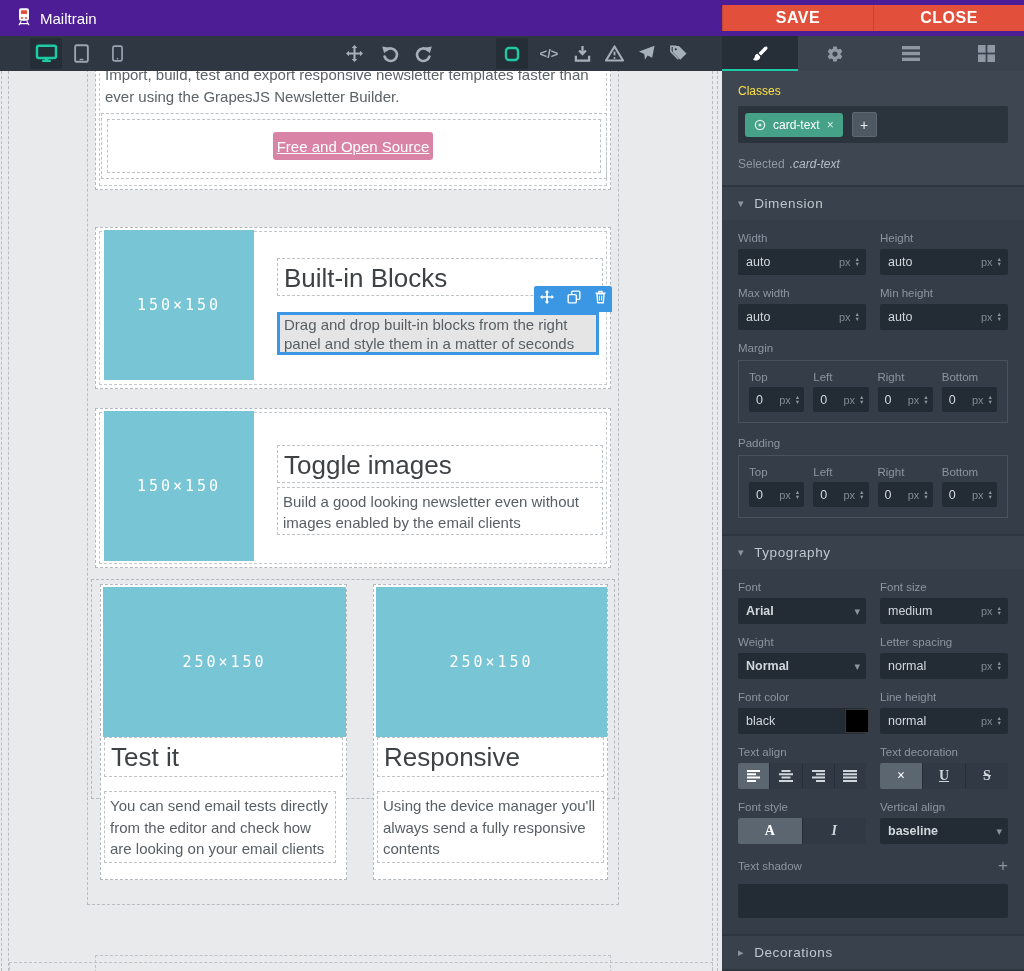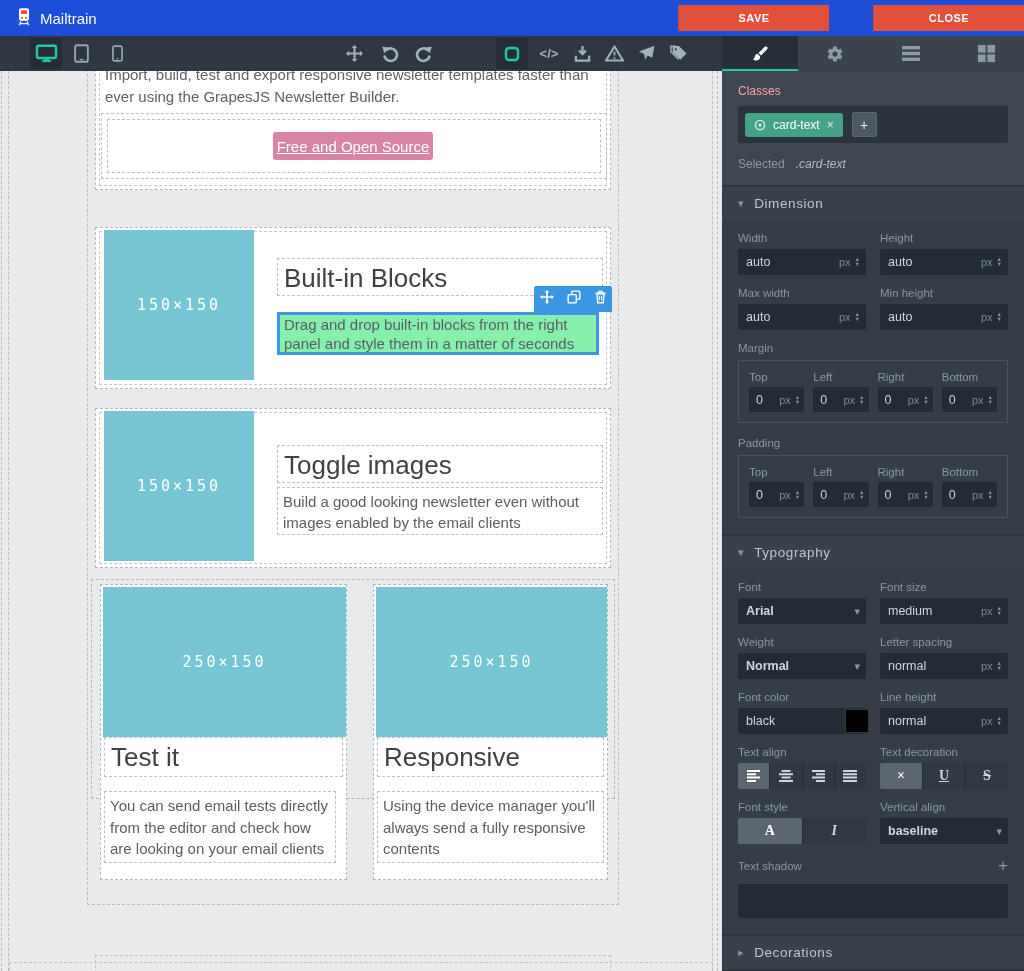--- a/index.html
+++ b/index.html
@@ -1,25 +1,25 @@
 <!DOCTYPE html>
 <html><head>
 <meta charset="utf-8">
 <style>
   * { margin:0; padding:0; box-sizing:border-box; }
   html,body { width:1024px; height:971px; overflow:hidden; background:#2f3842;
               font-family:"Liberation Sans", sans-serif; }
 
   
-  .topbar { height:36px; background:#1d4ed8; display:flex; align-items:center; }
+  .topbar { height:36px; background:#4c1d95; display:flex; align-items:center; }
   .brand { display:flex; align-items:center; gap:6px; padding-left:14px; color:#fff;
            font-size:15px; flex:1; }
   .top-btn { width:151px; height:26px; background:#e2503c; border:none; color:#fff;
-             font-family:"Liberation Sans",sans-serif; font-weight:bold; font-size:11px;
-             letter-spacing:.5px; border-left:1px solid rgba(0,0,0,.14); cursor:pointer;margin-left:44px; }
+             font-family:"Liberation Sans",sans-serif; font-weight:bold; font-size:16px;
+             letter-spacing:.5px; border-left:1px solid rgba(0,0,0,.14); cursor:pointer; }
 
   
   .toolbar { height:35px; display:flex; }
   .tb-left { width:722px; position:relative; background:#2f3842; }
   .icon-btn { position:absolute; top:2px; height:31px; display:flex; align-items:center;
               justify-content:center; background:transparent; border:none; cursor:pointer; }
   .icon-btn.active-box { background:#252d36; border-radius:2px; }
   .tb-tabs { width:302px; display:flex; background:#3a434e; }
   .tab { flex:1; display:flex; align-items:center; justify-content:center; background:transparent;
          border:none; cursor:pointer; position:relative; height:35px; }
@@ -41,37 +41,37 @@
   .dash-box { position:absolute; border:1px dashed #bdc2c6; }
   .ph { position:absolute; background:#78c5d6; color:#fff; display:flex; align-items:center;
         justify-content:center; font-family:"DejaVu Sans Mono",monospace; font-size:15px;
         letter-spacing:3px; }
   .card-h { font-size:26px; color:#3f4245; padding:4px 6px; white-space:nowrap; overflow:hidden; }
   .card-p { font-size:15px; line-height:21.5px; color:#585f64; padding:3px 5px; }
   .intro { position:absolute; font-size:15px; line-height:22px; color:#5c6266; }
   .cta { position:absolute; background:#d983a6; color:#fff; border:none; border-radius:3px;
          font-family:"Liberation Sans",sans-serif; font-size:15px; text-decoration:underline;
          cursor:pointer; }
-  .sel-box { position:absolute; border:3px solid #3b97e3; background:#86efac; }
+  .sel-box { position:absolute; border:3px solid #3b97e3; background:#e5e5e5; }
   .sel-box .card-p { padding:0 4px; line-height:19px; }
   .comp-toolbar { position:absolute; background:#3b97e3; border-radius:2px 2px 0 0;
                   display:flex; align-items:center; justify-content:center; gap:13px; }
 
   
   .p-top { background:#3d4651; padding:13px 16px 14px; }
-  .p-label { font-size:12px; color:#fca5a5; }
+  .p-label { font-size:12px; color:#fde047; }
   .classes-box { margin-top:8px; background:#2b333c; border-radius:2px; padding:6px 7px;
                  display:flex; align-items:center; gap:9px; min-height:36px; }
   .class-tag { background:#45a187; border-radius:3px; color:#fff; font-size:12px; height:24px;
                display:flex; align-items:center; gap:7px; padding:0 9px; cursor:pointer; }
   .class-tag .x { color:#d9efe7; font-size:12px; cursor:pointer; }
   .add-btn { width:25px; height:25px; background:#4e5862; border:1px solid #5d6771;
              border-radius:2px; color:#e8ecef; font-size:14px; line-height:1; cursor:pointer; }
   .selected-row { margin-top:14px; font-size:12px; color:#8e98a2; }
-  .selected-row em { color:#b6bfc7; font-style:italic; margin-left:11px; }
+  .selected-row em { color:#b6bfc7; font-style:italic; margin-left:5px; }
 
   .sec-head { background:#39424c; border-top:2px solid #2d353f; padding:0 16px; height:35px;
               display:flex; align-items:center; gap:10px; color:#bfc7ce; font-size:13.5px;
               letter-spacing:.6px; cursor:pointer; }
   .sec-caret { color:#8b95a0; font-size:11px; }
   .sec-body { background:#353e48; padding:12px 16px 16px; }
   .f-row { display:grid; grid-template-columns:1fr 1fr; column-gap:14px; margin-top:12px; }
   .f-row.first { margin-top:0; }
   .f-label { font-size:11.5px; color:#8b95a0; margin-bottom:5px; }
   .f-input, .f-select { background:#232b34; border-radius:2px; height:26px; display:flex;

